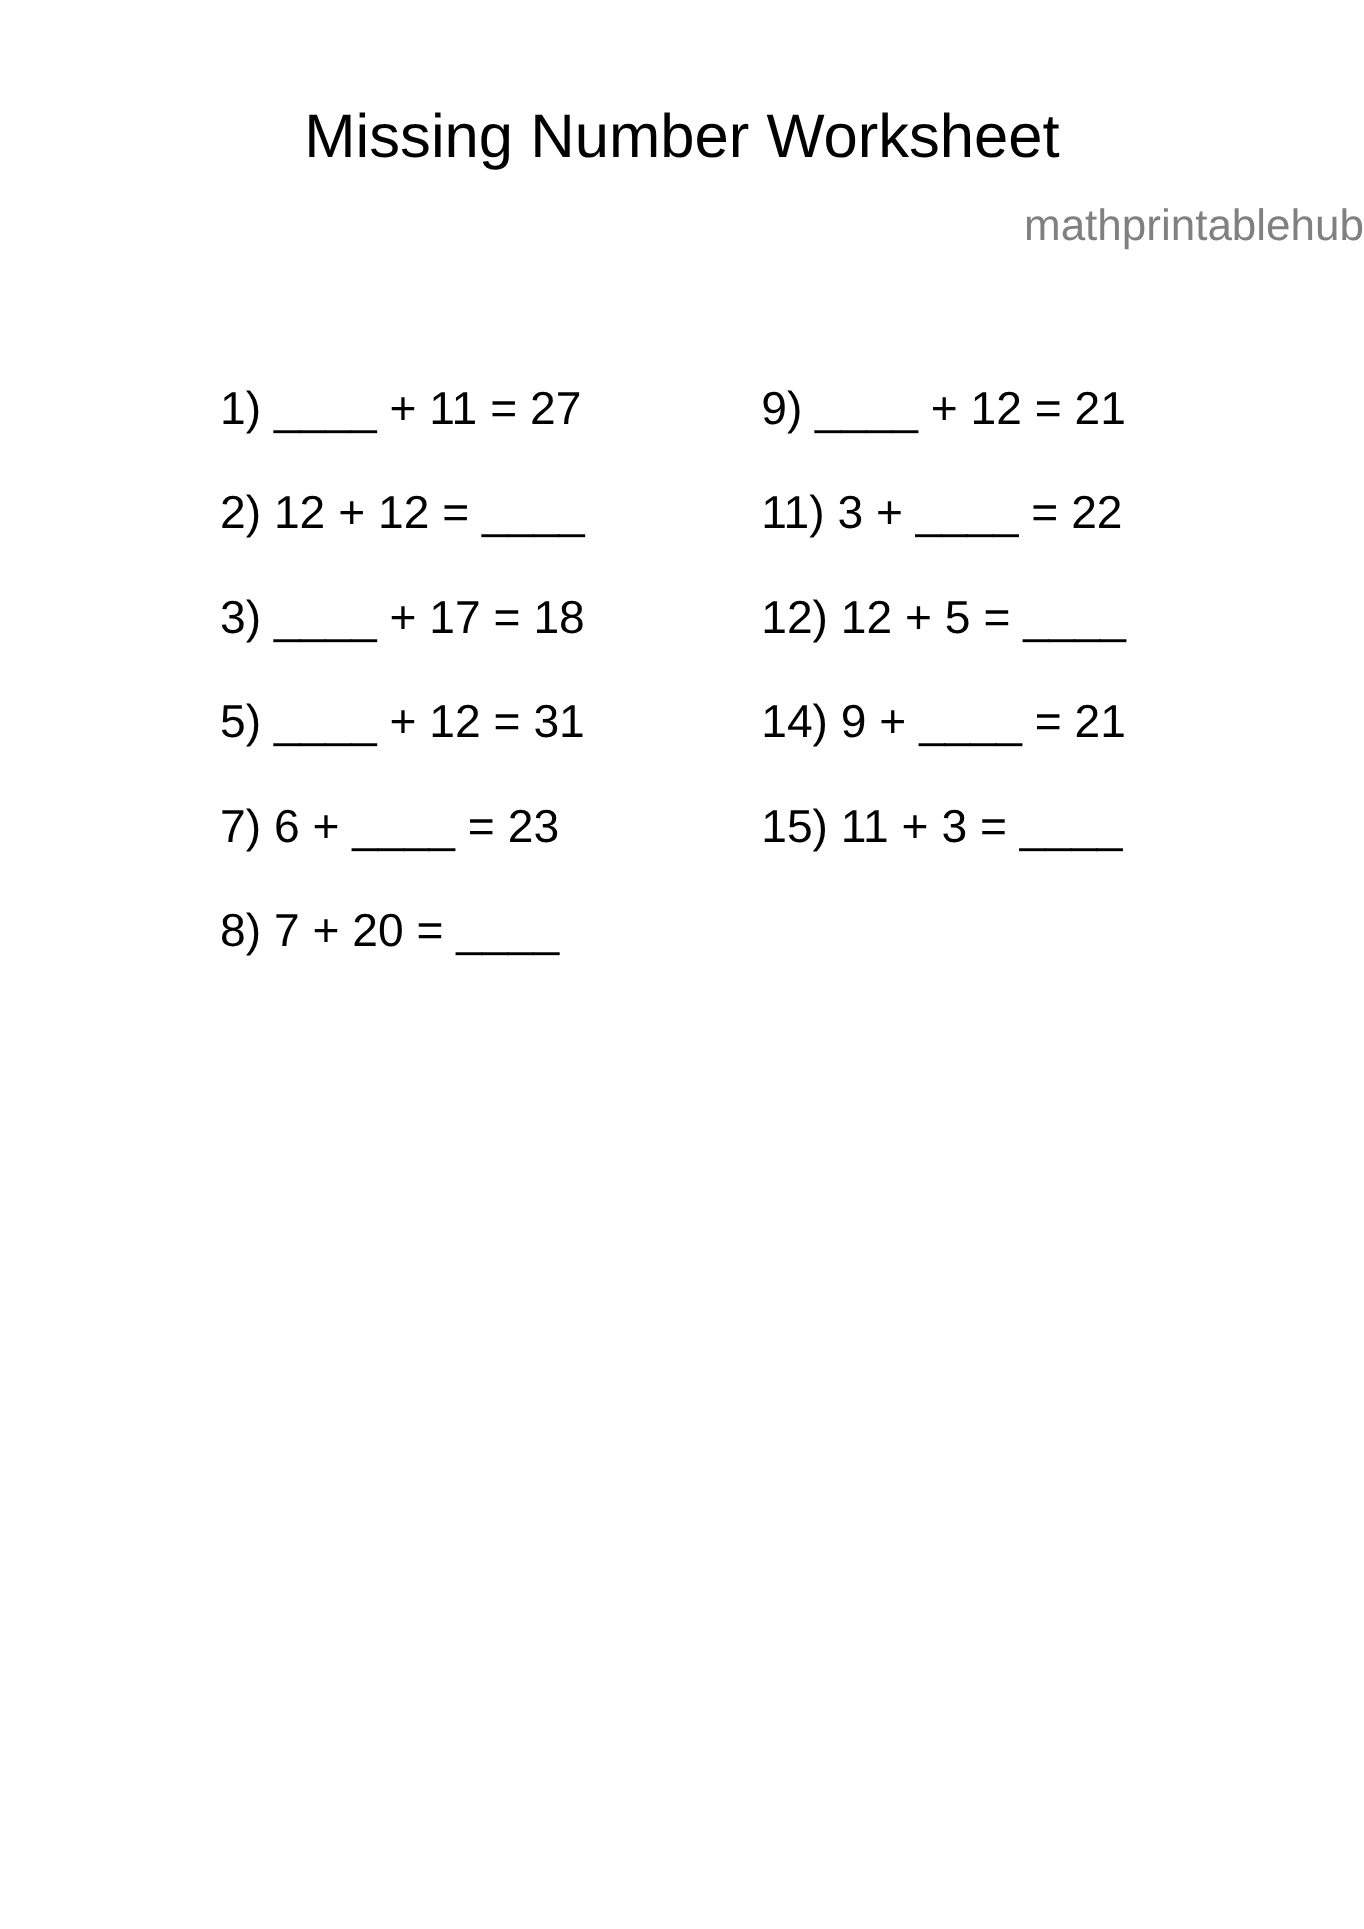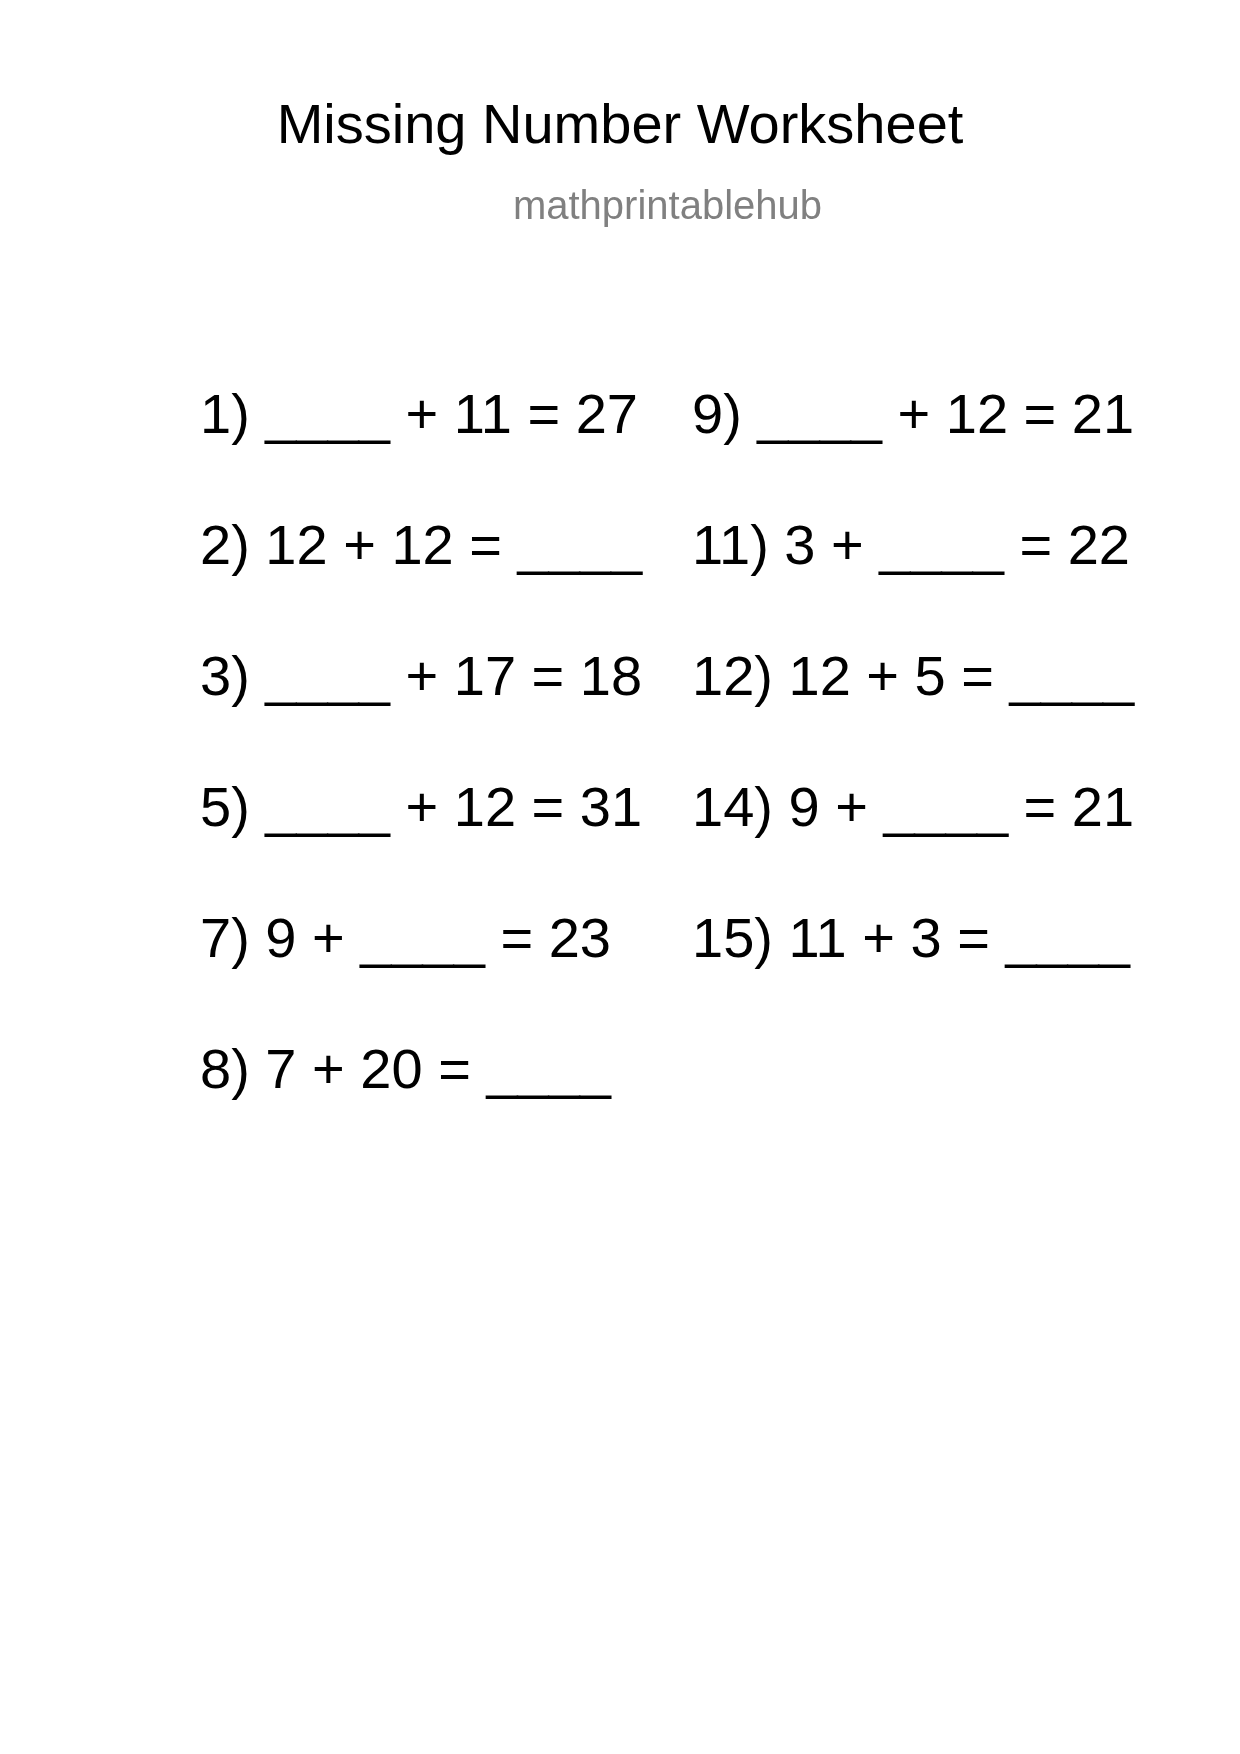--- a/index.html
+++ b/index.html
@@ -7,43 +7,43 @@
       width: 1240px; height: 1754px; position: relative; overflow: hidden;
       font-family: "Liberation Sans", sans-serif; color: #000;
     }
     .title {
       position: absolute; left: 0; width: 1240px; top: 96px;
       text-align: center; font-size: 56px; line-height: 1;
       box-sizing: border-box;
     }
     .subtitle {
       position: absolute; left: 0; width: 1240px; top: 185px;
-      text-align: center; font-size: 40px; line-height: 1; color: #808080;
+      text-align: right; font-size: 40px; line-height: 1; color: #808080;
       padding-left: 95px; box-sizing: border-box;
     }
     .col { position: absolute; top: 350px; }
     .col.left { left: 200px; }
     .col.right { left: 692px; }
     .problem {
-      font-size: 56px; line-height: 1; height: 95px; white-space: pre; margin-top: 36px;
+      font-size: 42px; line-height: 1; height: 95px; white-space: pre;
     }
   </style>
 </head>
 <body>
 
 <div>
   <div class="title">Missing Number Worksheet</div>
   <div class="subtitle">mathprintablehub</div>
 
   <div class="col left">
     <div class="problem">1) ____ + 11 = 27</div>
     <div class="problem">2) 12 + 12 = ____</div>
     <div class="problem">3) ____ + 17 = 18</div>
     <div class="problem">5) ____ + 12 = 31</div>
-    <div class="problem">7) 9 + ____ = 23</div>
+    <div class="problem">7) 6 + ____ = 23</div>
     <div class="problem">8) 7 + 20 = ____</div>
   </div>
 
   <div class="col right">
     <div class="problem">9) ____ + 12 = 21</div>
     <div class="problem">11) 3 + ____ = 22</div>
     <div class="problem">12) 12 + 5 = ____</div>
     <div class="problem">14) 9 + ____ = 21</div>
     <div class="problem">15) 11 + 3 = ____</div>
   </div>

